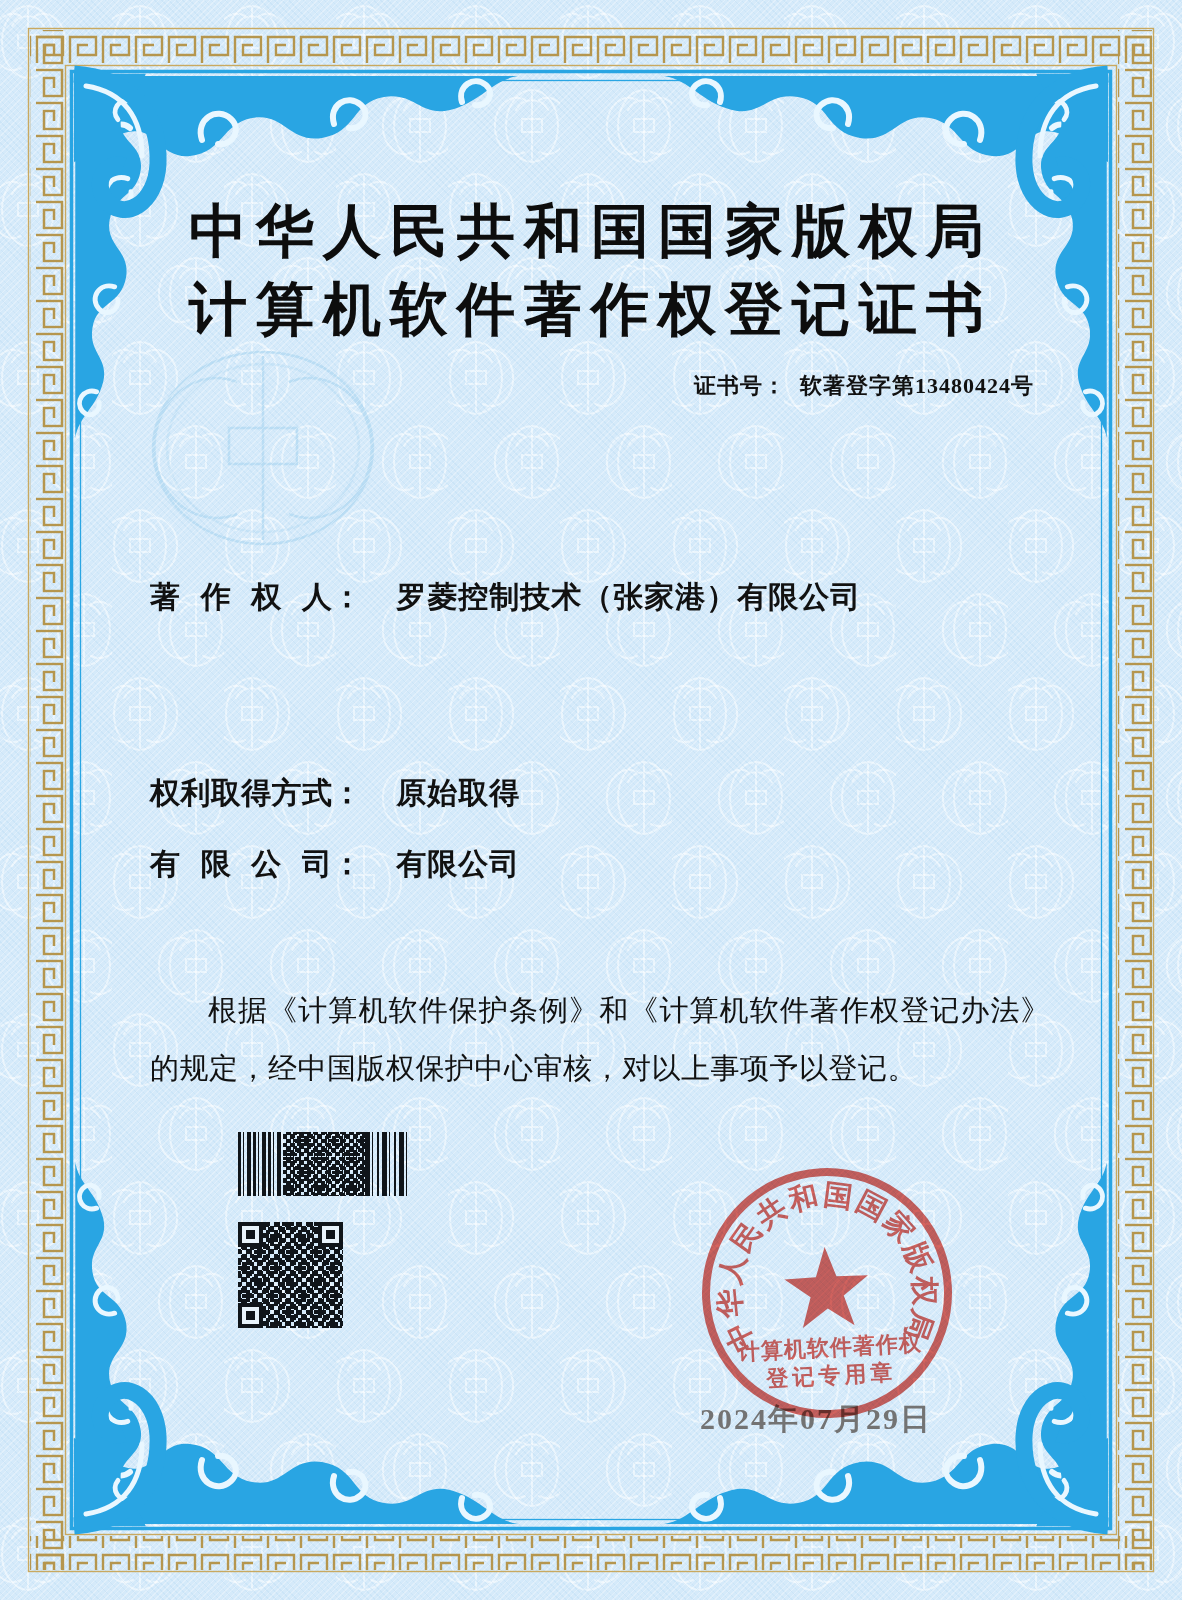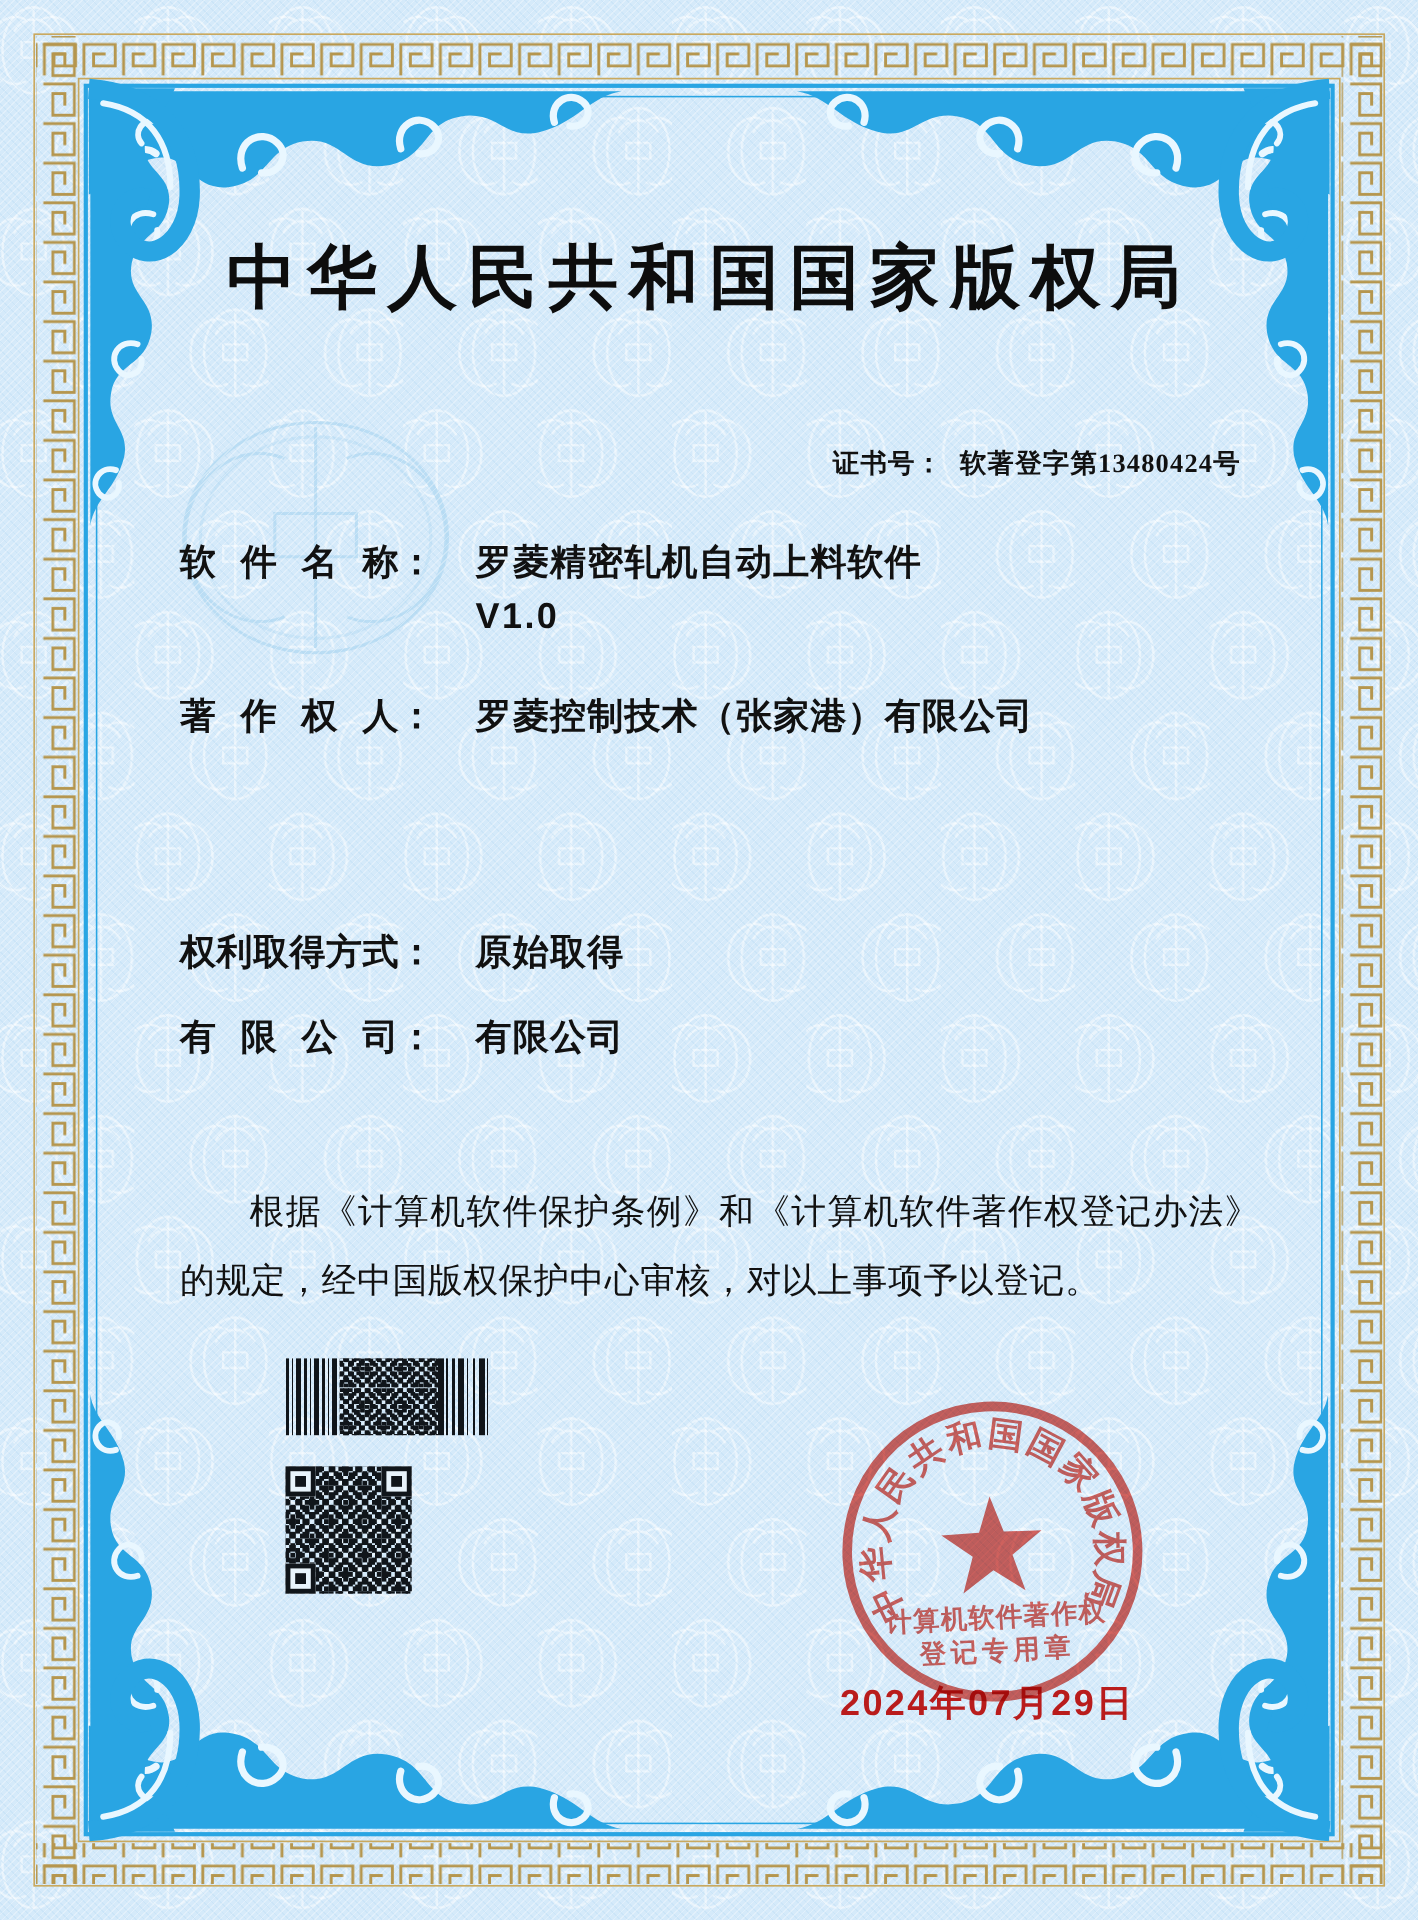--- a/index.html
+++ b/index.html
@@ -68,22 +68,22 @@
       repeating-conic-gradient(#10151a 0 25%, transparent 0 50%) 3px 5px/11px 11px;}
   .qf{position:absolute;width:17px;height:17px;border:4px solid #10151a;background:#e8f3fb;
       display:flex;align-items:center;justify-content:center;}
   .qf::after{content:"";width:9px;height:9px;background:#10151a;}
   .qf.tl{left:0;top:0;} .qf.tr{right:0;top:0;} .qf.bl{left:0;bottom:0;}
   
   .seal{position:absolute;left:677px;top:1143px;width:300px;height:300px;z-index:6;
         mix-blend-mode:multiply;opacity:.88;}
   .issue-date{
     position:absolute;left:700px;top:1399px;z-index:7;
-    font-family:Liberation Sans, sans-serif;
-    font-size:30px;font-weight:600;letter-spacing:2px;color:#b91c1c;
+    font-family:Liberation Serif, serif;
+    font-size:30px;font-weight:600;letter-spacing:2px;color:#737373;
   }
 </style>
 </head>
 <body>
 
 <svg class="layer" xmlns="http://www.w3.org/2000/svg">
   <defs>
     <g id="emb" fill="none" stroke-linecap="round">
       <ellipse rx="26" ry="36"></ellipse>
       <path d="M-7,-26 A22,28 0 1 0 -7,26"></path>
@@ -156,32 +156,26 @@
     <use href="#corner" transform="translate(72,72)"></use>
     <use href="#corner" transform="translate(1110,72) scale(-1,1)"></use>
     <use href="#corner" transform="translate(72,1528) scale(1,-1)"></use>
     <use href="#corner" transform="translate(1110,1528) scale(-1,-1)"></use>
   </g>
 </svg>
 
 <div class="content">
 
   <div class="title-line" id="title1">中华人民共和国国家版权局</div>
+  <div class="title-line" id="title2">计算机软件著作权登记证书</div>
 
   <div class="cert-no">
     <span class="lbl">证书号：</span><span>软著登字第13480424号</span>
   </div>
 
-  <div class="field" id="field-0">
-    <span class="flabel">软件名称</span><span class="fcolon">：</span>
-    <span class="fvalue">
-      <span>罗菱精密轧机自动上料软件</span>
-      <div class="v2">V1.0</div>
-    </span>
-  </div>
 
   <div class="field" id="field-1">
     <span class="flabel">著作权人</span><span class="fcolon">：</span>
     <span class="fvalue">罗菱控制技术（张家港）有限公司</span>
   </div>
 
   <div class="field" id="field-2">
     <span class="flabel">权利取得方式</span><span class="fcolon">：</span>
     <span class="fvalue">原始取得</span>
   </div>

